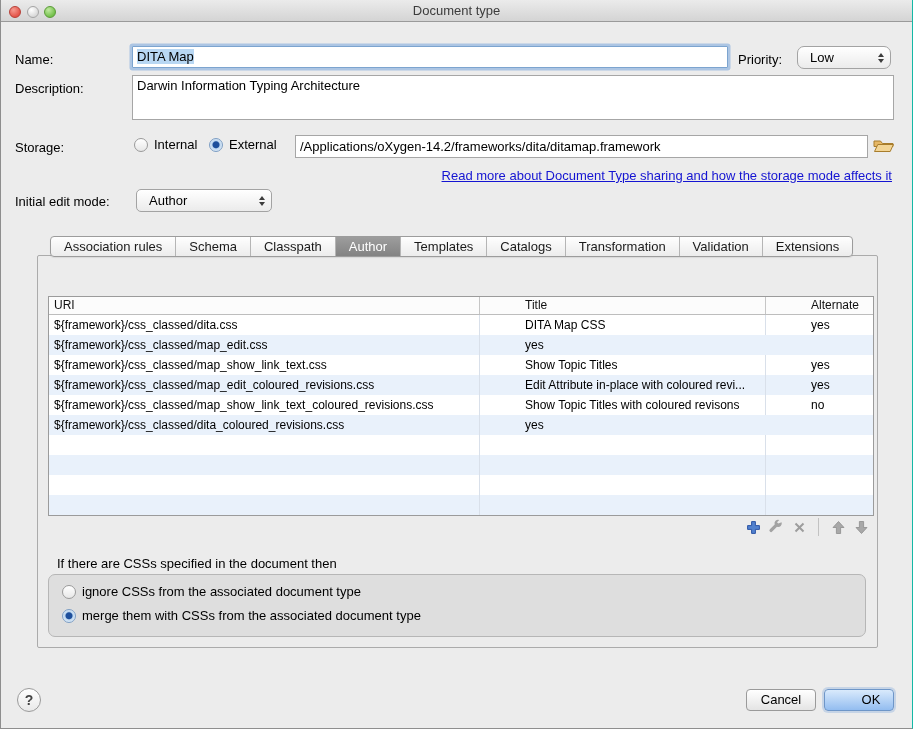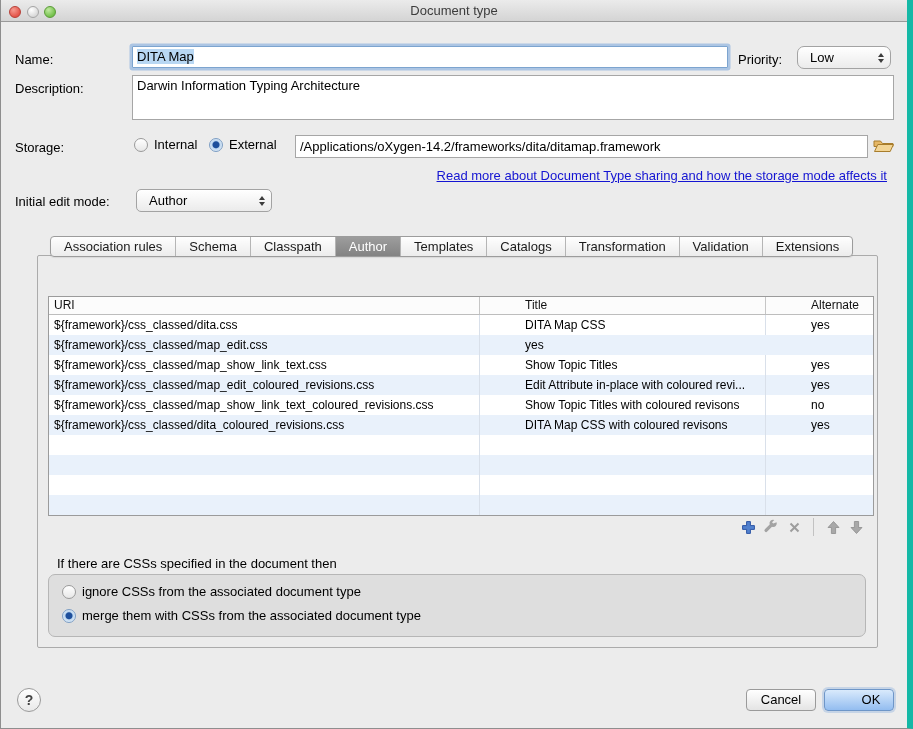--- a/index.html
+++ b/index.html
@@ -1,18 +1,18 @@
 <!DOCTYPE html>
 <html><head>
 <meta charset="utf-8">
 <style>
   html,body{margin:0;padding:0;background:#555;}
   *{box-sizing:border-box;font-family:"Liberation Sans","DejaVu Sans",sans-serif;}
   .window{position:relative;width:913px;height:729px;background:#ececec;overflow:hidden;
-          border-left:1px solid #8e8e8e;border-right:6px solid #14b8a6;border-bottom:1px solid #8e8e8e;}
+          border-left:1px solid #8e8e8e;border-right:1px solid #14b8a6;border-bottom:1px solid #8e8e8e;}
   
   .titlebar{position:absolute;left:0;top:0;width:100%;height:22px;
             background:linear-gradient(#ebebeb,#d4d4d4);border-bottom:1px solid #9a9a9a;}
   .title{position:absolute;left:0;right:0;top:3px;text-align:center;font-size:13px;color:#3c3c3c;}
   .light{position:absolute;top:6px;width:12px;height:12px;border-radius:50%;}
   .light.red{left:8px;background:radial-gradient(circle at 35% 30%,#f59a90,#e4554a 70%);border:1px solid #b73f37;}
   .light.min{left:26px;background:radial-gradient(circle at 35% 30%,#fff,#d9d9d9 70%);border:1px solid #a5a5a5;}
   .light.green{left:43px;background:radial-gradient(circle at 35% 30%,#c0e9a0,#74c14c 70%);border:1px solid #5b9b38;}
   
   .abs{position:absolute;}
@@ -171,21 +171,20 @@
       <div class="cell">Edit Attribute in-place with coloured revi...</div>
       <div class="cell">yes</div>
     </div>
     <div class="trow">
       <div class="cell">${framework}/css_classed/map_show_link_text_coloured_revisions.css</div>
       <div class="cell">Show Topic Titles with coloured revisons</div>
       <div class="cell">no</div>
     </div>
     <div class="trow blue">
       <div class="cell">${framework}/css_classed/dita_coloured_revisions.css</div>
-      <div class="cell">DITA Map CSS with coloured revisons</div>
       <div class="cell">yes</div>
     </div>
     <div class="trow">
       <div class="cell"></div>
         <div class="cell"></div>
         <div class="cell"></div>
     </div>
     <div class="trow blue">
       <div class="cell"></div>
         <div class="cell"></div>

